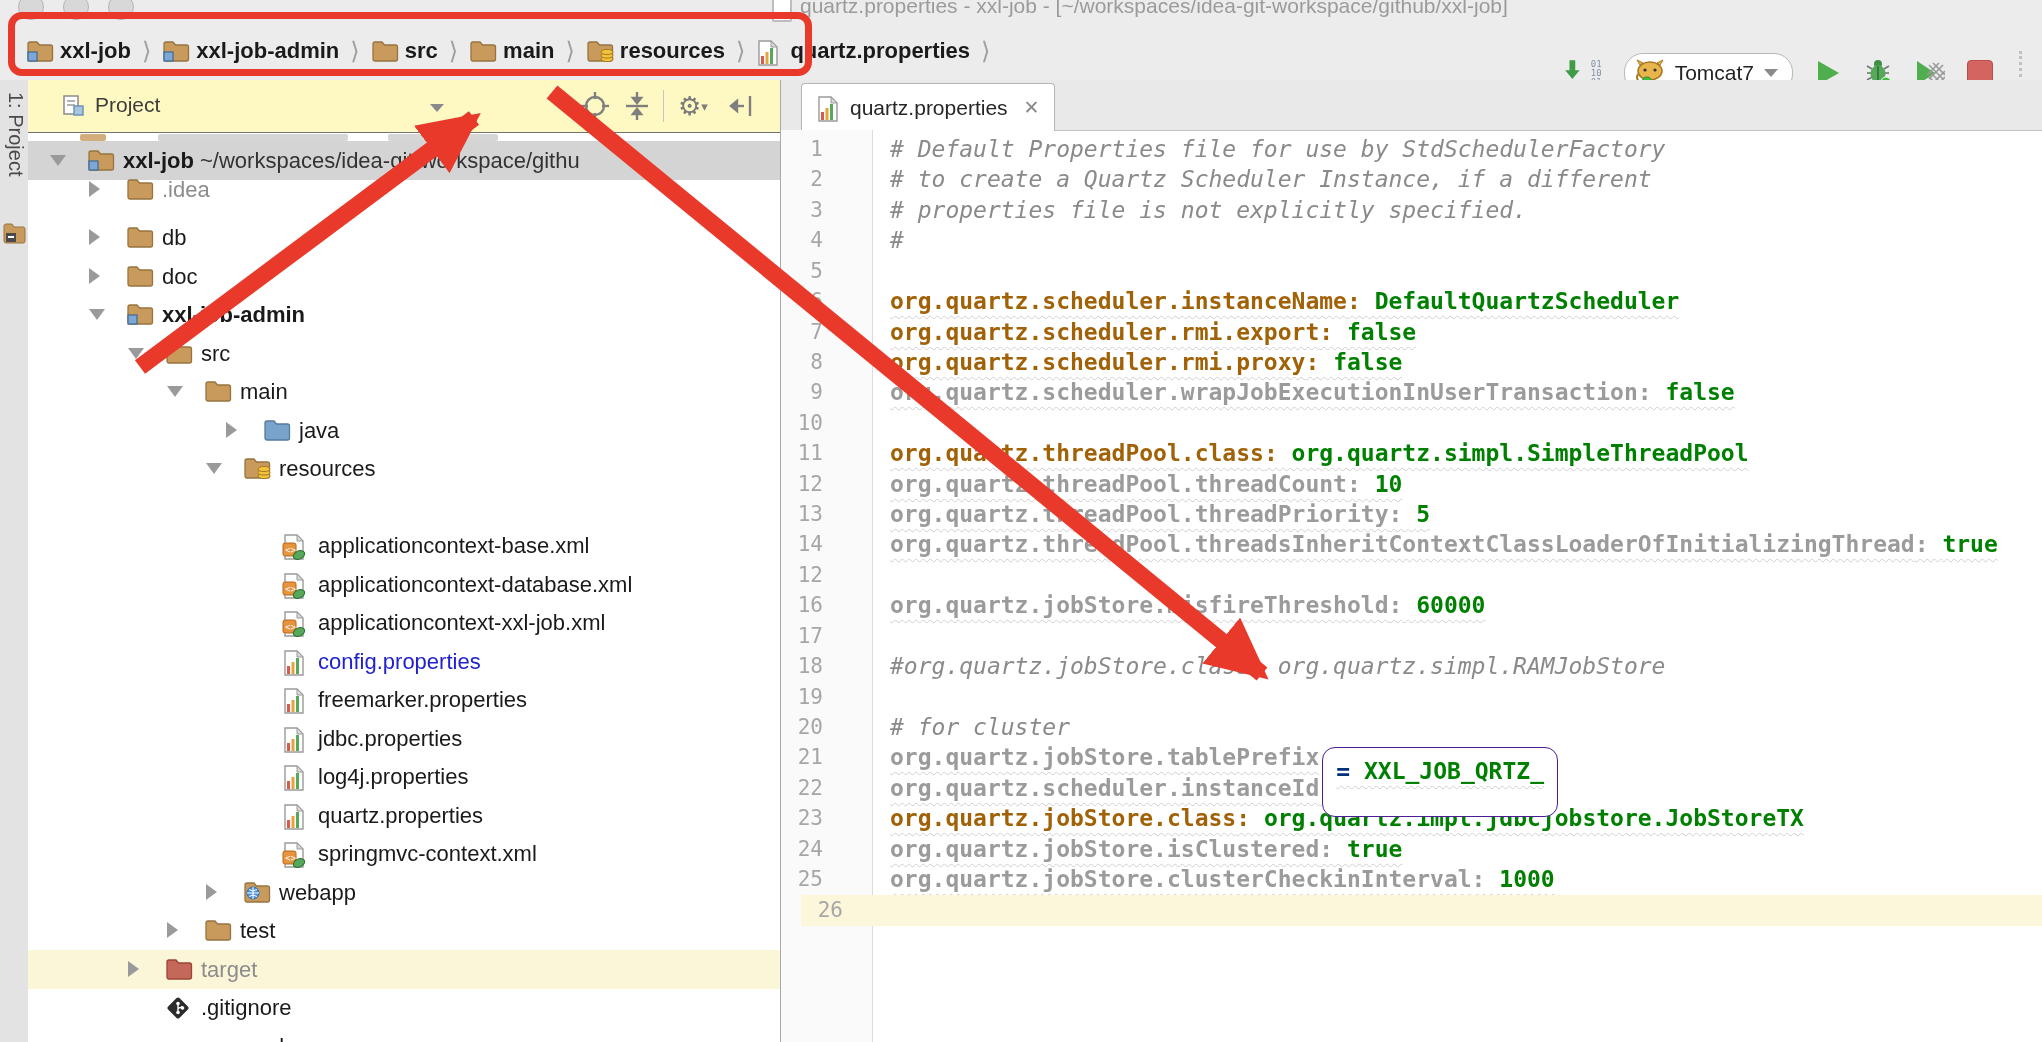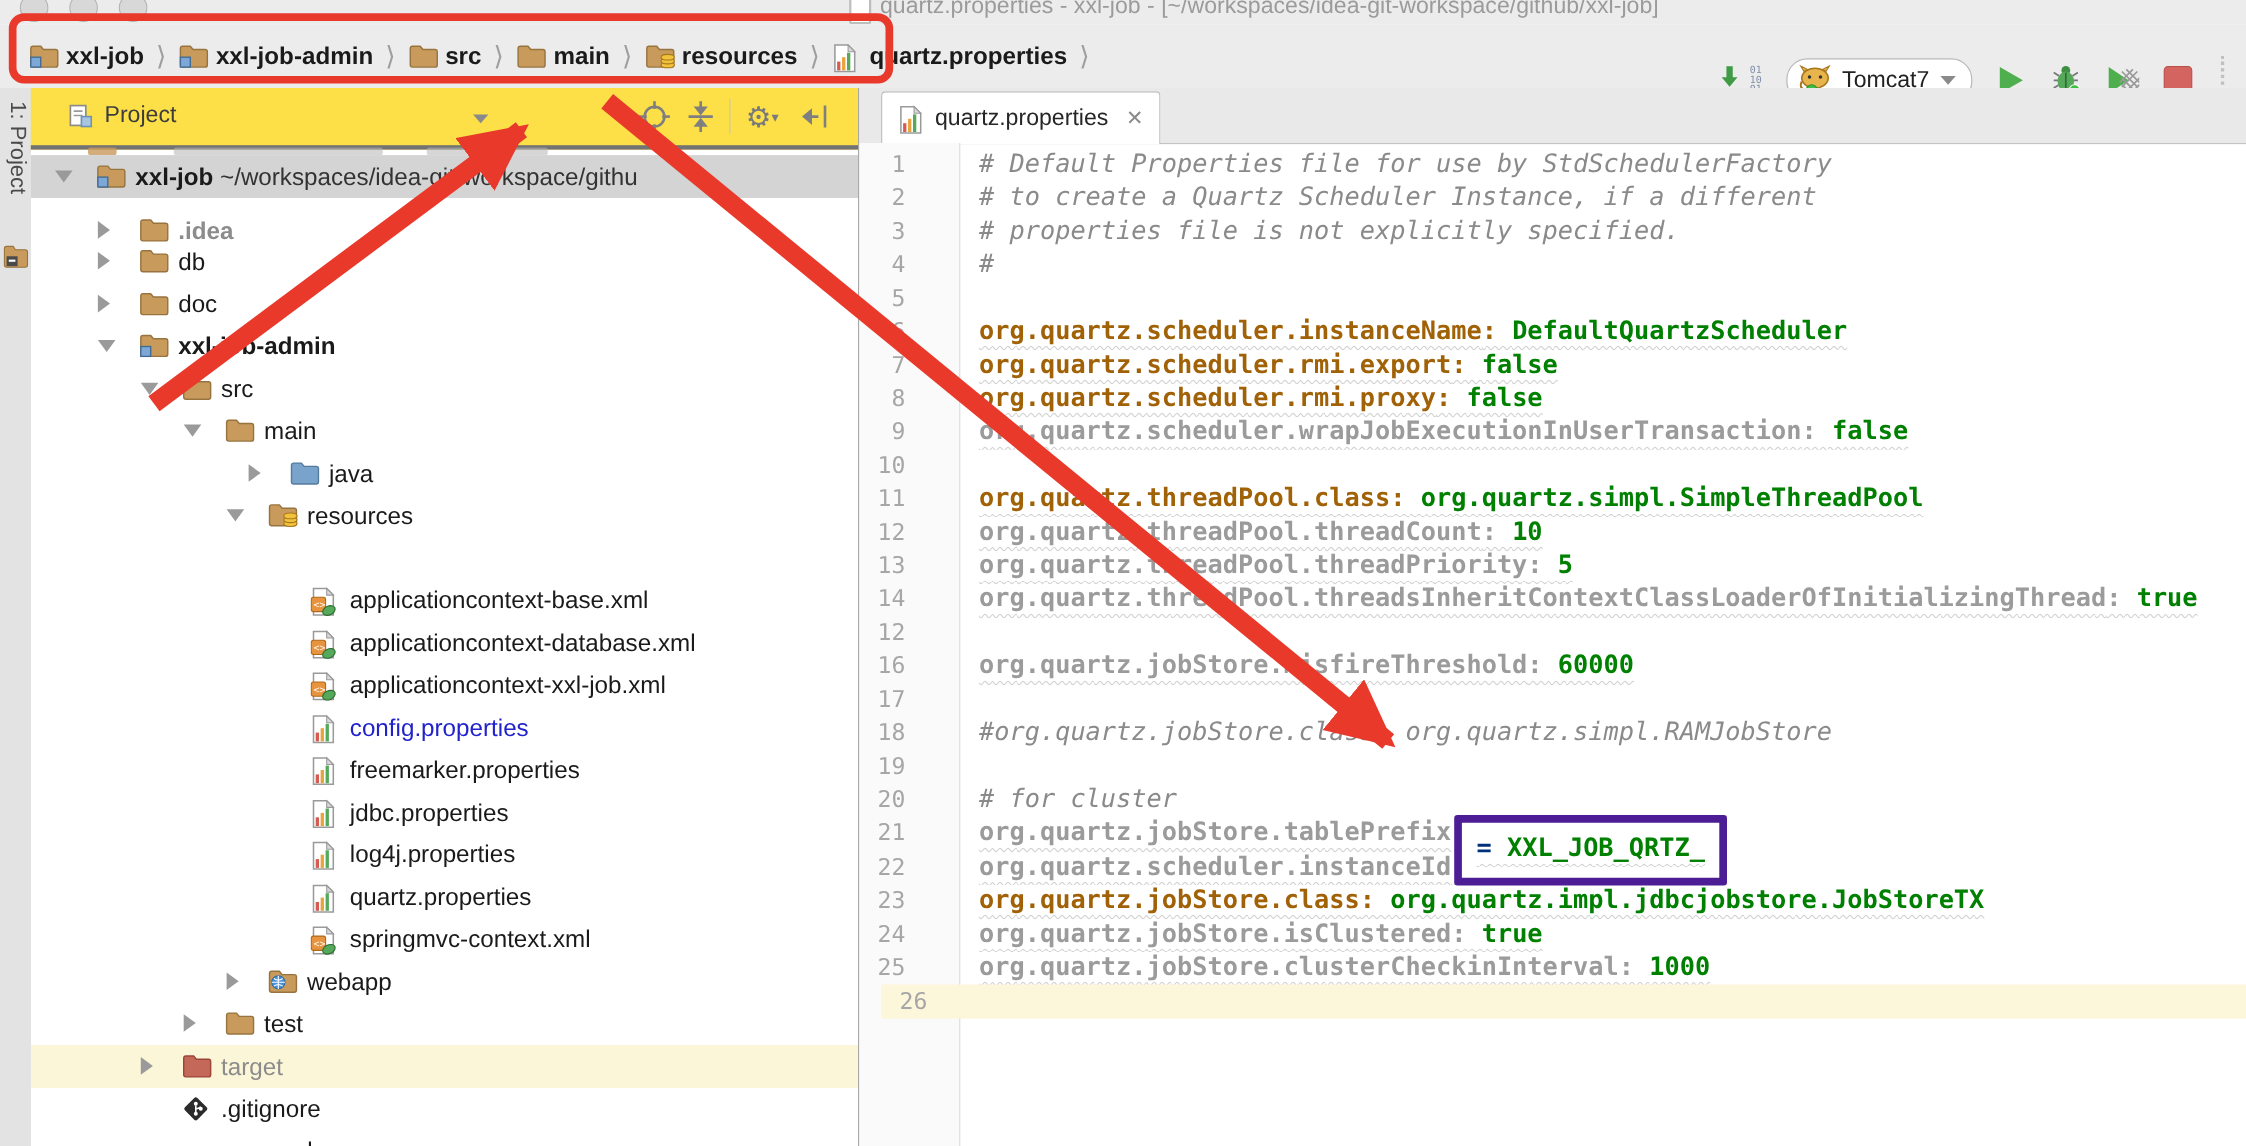--- a/index.html
+++ b/index.html
@@ -31,22 +31,22 @@
   .tb-icon{cursor:pointer;display:flex;align-items:center;justify-content:center;}
   #stop-icon .sq{width:24px;height:24px;border-radius:4px;background:#d4645f;border:1px solid #b84f49;}
   #toolbar-handle{height:44px;border-left:3px dotted #c0c0c0;margin-left:4px;}
   
   #stripe{position:absolute;left:0;top:80px;width:28px;height:962px;background:#e3e3e3;border-right:1px solid #c6c6c6;}
   #stripe-label{position:absolute;left:27px;top:92px;transform:rotate(90deg);transform-origin:0 0;
                 font-size:20px;color:#4a4a4a;white-space:nowrap;cursor:pointer;}
   #stripe-icon{position:absolute;left:2px;top:222px;cursor:pointer;}
   
   #project-panel{position:absolute;left:28px;top:80px;width:752px;height:962px;background:#ffffff;}
-  #project-header{position:absolute;left:0;top:0;width:100%;height:52px;background:#fde047;
-                  border-bottom:4px solid #737373;}
+  #project-header{position:absolute;left:0;top:0;width:100%;height:52px;background:#fef9c3;
+                  border-bottom:1px solid #737373;}
   #project-header .ptitle{position:absolute;left:67px;top:13px;font-size:21px;color:#3c3c3c;}
   #ph-icon{position:absolute;left:34px;top:14px;}
   #ph-dd{position:absolute;left:402px;top:24px;}
   .ph-btn{position:absolute;top:11px;width:30px;height:30px;cursor:pointer;}
   #ph-divider{position:absolute;left:635px;top:10px;height:32px;border-left:1px solid #c5c5c5;}
   #panel-edge{position:absolute;left:780px;top:80px;width:1px;height:962px;background:#a8a8a8;z-index:6;}
   
   #tree{position:absolute;left:0;top:52px;width:752px;height:910px;overflow:hidden;}
   .tree-row{position:absolute;left:0;width:752px;height:39px;line-height:39px;white-space:nowrap;cursor:pointer;}
   .tree-row.selected{background:#d4d4d4;}
@@ -75,22 +75,22 @@
   .code-line{position:absolute;left:0;width:100%;height:31px;line-height:31px;white-space:pre;cursor:text;}
   .code-line.caret-line{background:#fcf6da;margin-left:20px;}
   .lnum{position:absolute;left:0;top:0;width:42px;text-align:right;color:#a6a6a6;font-size:21px;cursor:default;}
   .ltext{position:absolute;left:109px;top:0;}
   .cmt{color:#8a8a8a;font-style:italic;}
   .k,.sep,.v{font-weight:700;text-decoration:underline;text-decoration-style:wavy;
              text-decoration-color:rgba(165,165,165,.5);text-decoration-thickness:1px;text-underline-offset:6px;}
   .k.navy,.sep.navy{color:#a16207;}
   .k.gray,.sep.gray{color:#9b9b9b;}
   .v{color:#008000;}
-  .codebox{display:inline-block;background:#ffffff;border:7px solid #4c1d95;border-radius:3px;
-           padding:10px 13px 14px 13px;margin:-22px 0 -28px 3px;line-height:26px;vertical-align:-14px;
+  .codebox{display:inline-block;background:#ffffff;border:1px solid #4c1d95;border-radius:13px;
+           padding:10px 13px 32px 13px;margin:-22px 0 -28px 3px;line-height:26px;vertical-align:-14px;
            position:relative;z-index:5;}
   .codebox .sep{color:#00307a;}
   
   #crumb-box{position:absolute;left:8px;top:12px;width:790px;height:50px;border:7px solid #e8392b;
              border-radius:14px;z-index:50;pointer-events:none;}
   #arrows{position:absolute;left:0;top:0;width:2042px;height:1042px;z-index:60;pointer-events:none;}
   svg{display:block;}
 </style>
 </head>
 <body>
@@ -294,21 +294,21 @@
   <div class="tree-row selected" style="top: 9px;">
         <span class="t-arrow exp" style="left:22px"></span>
         <span class="t-icon" style="left:59px">
           <svg width="28" height="24" viewBox="0 0 28 24">
     <path d="M2 20 V5 q0-2 2-2 h7 l2.5 3 h11 q2 0 2 2 v12 q0 2-2 2 H4 q-2 0-2-2 z" fill="#c89a5b" stroke="#97743f" stroke-width="1.3"></path>
             <rect x="2" y="13" width="9" height="9" fill="#7ca7d6" stroke="#3f6a94" stroke-width="1.2"></rect>
           </svg>
         </span>
         <span class="t-label bold" style="left:95px">xxl-job<span class="t-suffix"> ~/workspaces/idea-git-workspace/githu</span></span>
       </div>
-      <div class="tree-row" style="top: 58px; font-weight: bold;">
+      <div class="tree-row" style="top: 38px;">
         <span class="t-arrow col" style="left:61px"></span>
         <span class="t-icon" style="left:98px">
           <svg width="28" height="24" viewBox="0 0 28 24">
     <path d="M2 20 V5 q0-2 2-2 h7 l2.5 3 h11 q2 0 2 2 v12 q0 2-2 2 H4 q-2 0-2-2 z" fill="#c89a5b" stroke="#97743f" stroke-width="1.3"></path>
           </svg>
         </span>
         <span class="t-label dim" style="left:134px">.idea</span>
       </div>
       <div class="tree-row" style="top: 86px;">
         <span class="t-arrow col" style="left:61px"></span>

